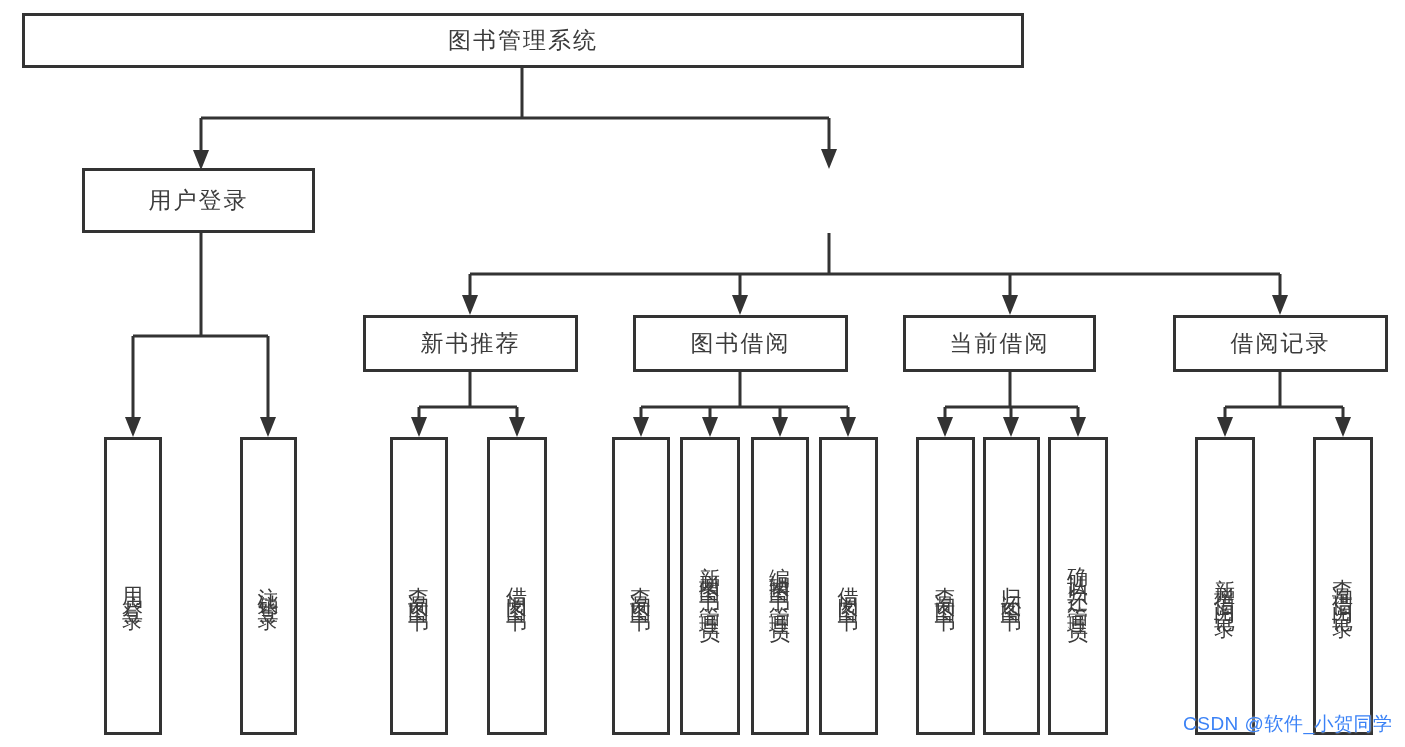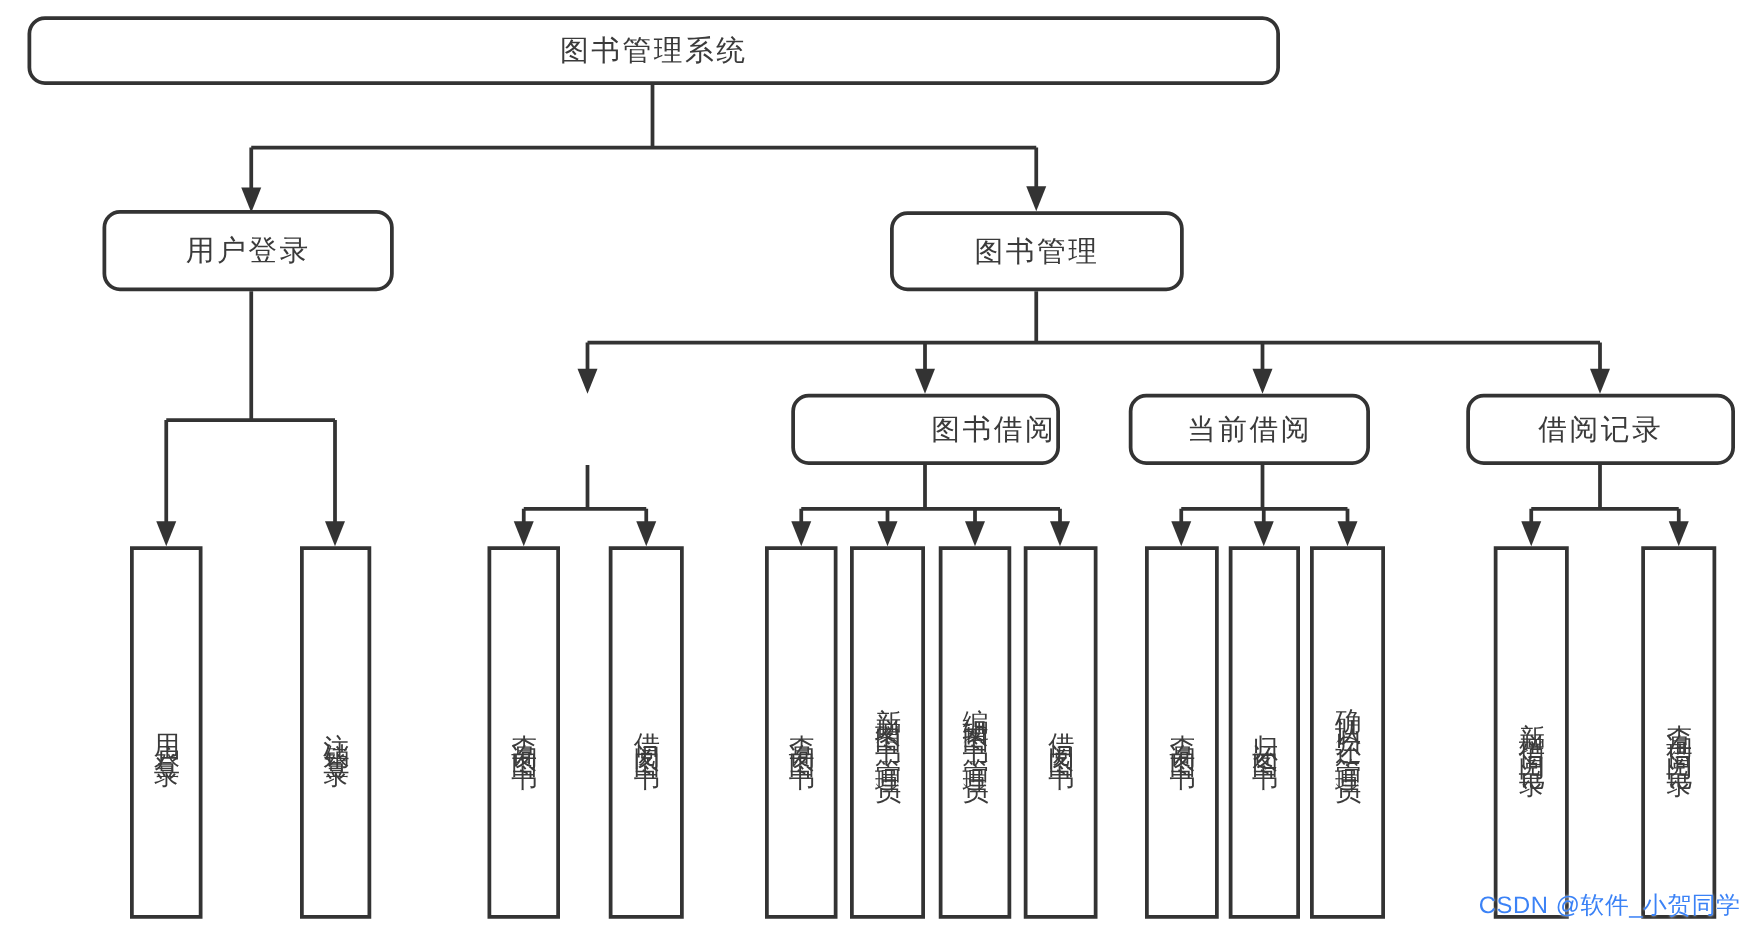--- a/index.html
+++ b/index.html
@@ -37,38 +37,37 @@
     background: #ffffff;
     color: #3b3b3b;
     display: flex;
     align-items: center;
     justify-content: center;
   }
   .hnode {
     font-size: 23px;
     letter-spacing: 2px;
     white-space: nowrap;
-    border-radius: 14px;
   }
   .vnode {
     top: 437px;
     height: 298px;
     writing-mode: vertical-rl;
     text-orientation: mixed;
     font-size: 21px;
     letter-spacing: 8px;
     line-height: 1;
     white-space: nowrap;
   }
   
   .n-root           { left: 22px;   top: 13px;  width: 1002px; height: 55px; }
   .n-user-login     { left: 82px;   top: 168px; width: 233px;  height: 65px; }
   .n-book-mgmt      { left: 712px;  top: 169px; width: 235px;  height: 64px; }
   .n-new-book       { left: 363px;  top: 315px; width: 215px;  height: 57px; }
-  .n-book-borrow    { left: 633px;  top: 315px; width: 215px;  height: 57px; justify-content: flex-end; }
+  .n-book-borrow    { left: 633px;  top: 315px; width: 215px;  height: 57px; }
   .n-current-borrow { left: 903px;  top: 315px; width: 193px;  height: 57px; }
   .n-borrow-record  { left: 1173px; top: 315px; width: 215px;  height: 57px; }
   
   .n-ul1 { left: 104px;  width: 58px; }
   .n-ul2 { left: 240px;  width: 57px; }
   .n-nb1 { left: 390px;  width: 58px; }
   .n-nb2 { left: 487px;  width: 60px; }
   .n-bb1 { left: 612px;  width: 58px; }
   .n-bb2 { left: 680px;  width: 60px; }
   .n-bb3 { left: 751px;  width: 58px; }
@@ -138,24 +137,24 @@
   </svg>
 
   <div class="node hnode n-root">
     <span>图书管理系统</span>
   </div>
 
   <div class="node hnode n-user-login">
     <span>用户登录</span>
   </div>
 
-  <div class="node hnode n-book-mgmt">
-    <span>图书管理</span>
-  </div>
-
+
+  <div class="node hnode n-new-book">
+    <span>新书推荐</span>
+  </div>
 
   <div class="node hnode n-book-borrow">
     <span>图书借阅</span>
   </div>
 
   <div class="node hnode n-current-borrow">
     <span>当前借阅</span>
   </div>
 
   <div class="node hnode n-borrow-record">

